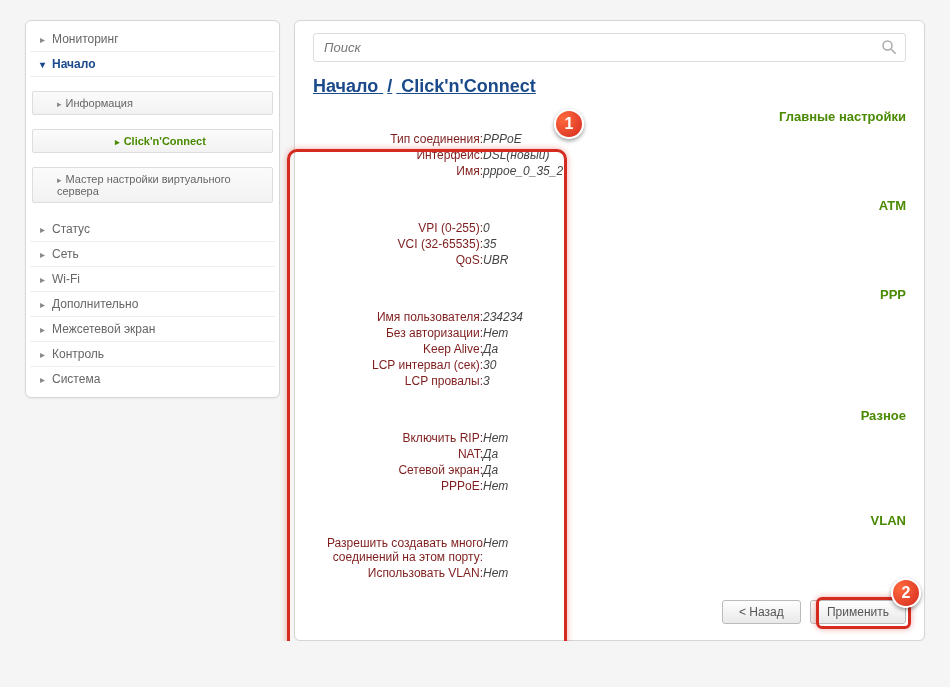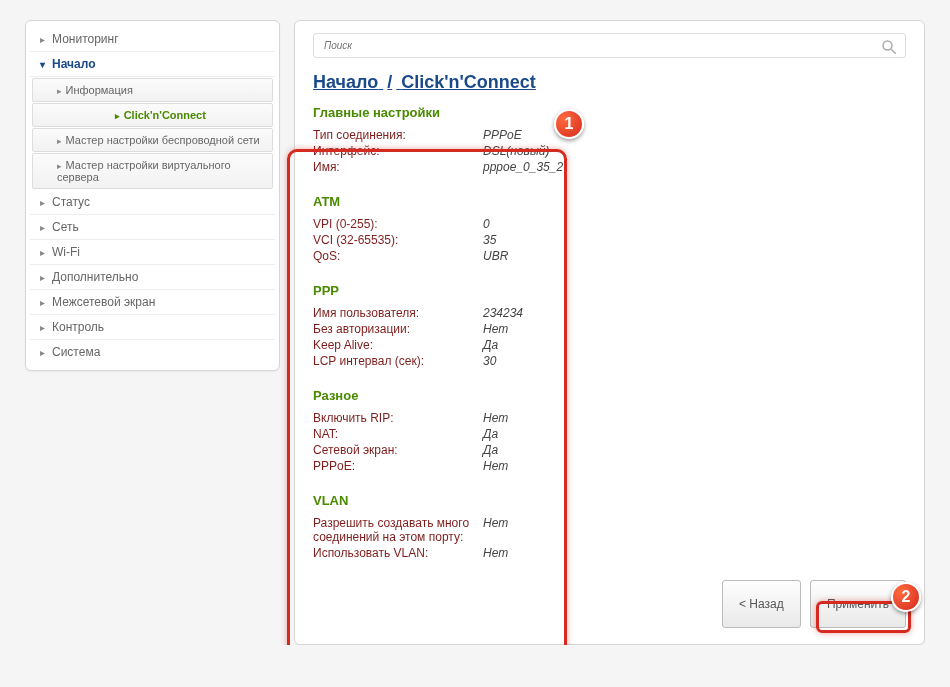--- a/index.html
+++ b/index.html
@@ -45,21 +45,21 @@
 .nav-item.expanded .bullet { color: #1b4a8a; }
 .subnav {
   border-left: 0;
 }
 .sub-item {
   padding: 5px 8px 5px 24px;
   color: #666;
   cursor: pointer;
   border: 1px solid #ddd;
   border-radius: 2px;
-  margin: 1px 2px;
+  margin: 14px 2px;
   font-size: 11px;
   background: linear-gradient(#fbfbfb,#f2f2f2);
 }
 .sub-item .bullet { color: #888; font-size: 9px; margin-right: 4px; }
 .sub-item.active {
   color: #4a8a00;
   font-weight: bold;
   text-align: center;
 }
 .sub-item.active .bullet { color: #4a8a00; }
@@ -73,21 +73,21 @@
   position: relative;
 }
 .search-wrap {
   position: relative;
   margin-bottom: 14px;
 }
 .search-input {
   width: 100%;
   border: 1px solid #ddd;
   padding: 6px 28px 6px 10px;
-  font-size: 10px;
+  font-size: 13px;
   font-style: italic;
   color: #0369a1;
   border-radius: 3px;
 }
 .search-icon-svg {
   position: absolute;
   right: 8px; top: 5px;
   width: 18px; height: 18px;
   stroke: #aaa; fill: none;
 }
@@ -95,21 +95,21 @@
   color: #1b4a8a;
   font-size: 18px;
   font-weight: bold;
   margin-bottom: 12px;
   text-decoration: underline;
 }
 .breadcrumb .sep { color: #1b4a8a; padding: 0 4px; }
 .settings-panel {
   position: relative;
 }
-.section { margin-bottom: 20px; }
+.section { margin-bottom: 20px; text-align: right; }
 .section h3 {
   color: #4a8a00;
   font-size: 13px;
   font-weight: bold;
   margin-bottom: 8px;
 }
 .kv-row {
   display: flex;
   margin-bottom: 2px;
   font-size: 12px;
@@ -119,21 +119,21 @@
 .buttons {
   text-align: right;
   margin-top: 14px;
 }
 .btn {
   display: inline-block;
   border: 1px solid #bbb;
   background: linear-gradient(#fefefe,#e9e9e9);
   color: #555;
   font-size: 12px;
-  padding: 16px 16px;
+  padding: 4px 16px;
   border-radius: 3px;
   cursor: pointer;
   margin-left: 6px;
 }
 
 .anno-box {
   position: absolute;
   border: 3px solid #d42a1f;
   border-radius: 10px;
   pointer-events: none;
@@ -164,21 +164,20 @@
 <body>
 
 <div class="app">
   <div class="sidebar">
     <div class="sidebar-panel" id="sidebar-panel">
         <div class="nav-item top"><span class="bullet">▸</span><span>Мониторинг</span></div>
         <div class="nav-item top expanded"><span class="bullet">▾</span><span>Начало</span></div>
         <div class="subnav">
           <div class="sub-item"><span class="bullet">▸</span><span>Информация</span></div>
           <div class="sub-item active"><span class="bullet">▸</span><span>Click'n'Connect</span></div>
-          <div class="sub-item"><span class="bullet">▸</span><span>Мастер настройки беспроводной сети</span></div>
           <div class="sub-item"><span class="bullet">▸</span><span>Мастер настройки виртуального сервера</span></div>
         </div>
         <div class="nav-item top"><span class="bullet">▸</span><span>Статус</span></div>
         <div class="nav-item top"><span class="bullet">▸</span><span>Сеть</span></div>
         <div class="nav-item top"><span class="bullet">▸</span><span>Wi-Fi</span></div>
         <div class="nav-item top"><span class="bullet">▸</span><span>Дополнительно</span></div>
         <div class="nav-item top"><span class="bullet">▸</span><span>Межсетевой экран</span></div>
         <div class="nav-item top"><span class="bullet">▸</span><span>Контроль</span></div>
         <div class="nav-item top"><span class="bullet">▸</span><span>Система</span></div>
       </div>
@@ -241,20 +240,24 @@
             <div class="v">Нет</div>
           </div>
           <div class="kv-row">
             <div class="k">Keep Alive:</div>
             <div class="v">Да</div>
           </div>
           <div class="kv-row">
             <div class="k">LCP интервал (сек):</div>
             <div class="v">30</div>
           </div>
+          <div class="kv-row">
+            <div class="k">LCP провалы:</div>
+            <div class="v">3</div>
+          </div>
         </div>
         <div class="section">
           <h3>Разное</h3>
           <div class="kv-row">
             <div class="k">Включить RIP:</div>
             <div class="v">Нет</div>
           </div>
           <div class="kv-row">
             <div class="k">NAT:</div>
             <div class="v">Да</div>

